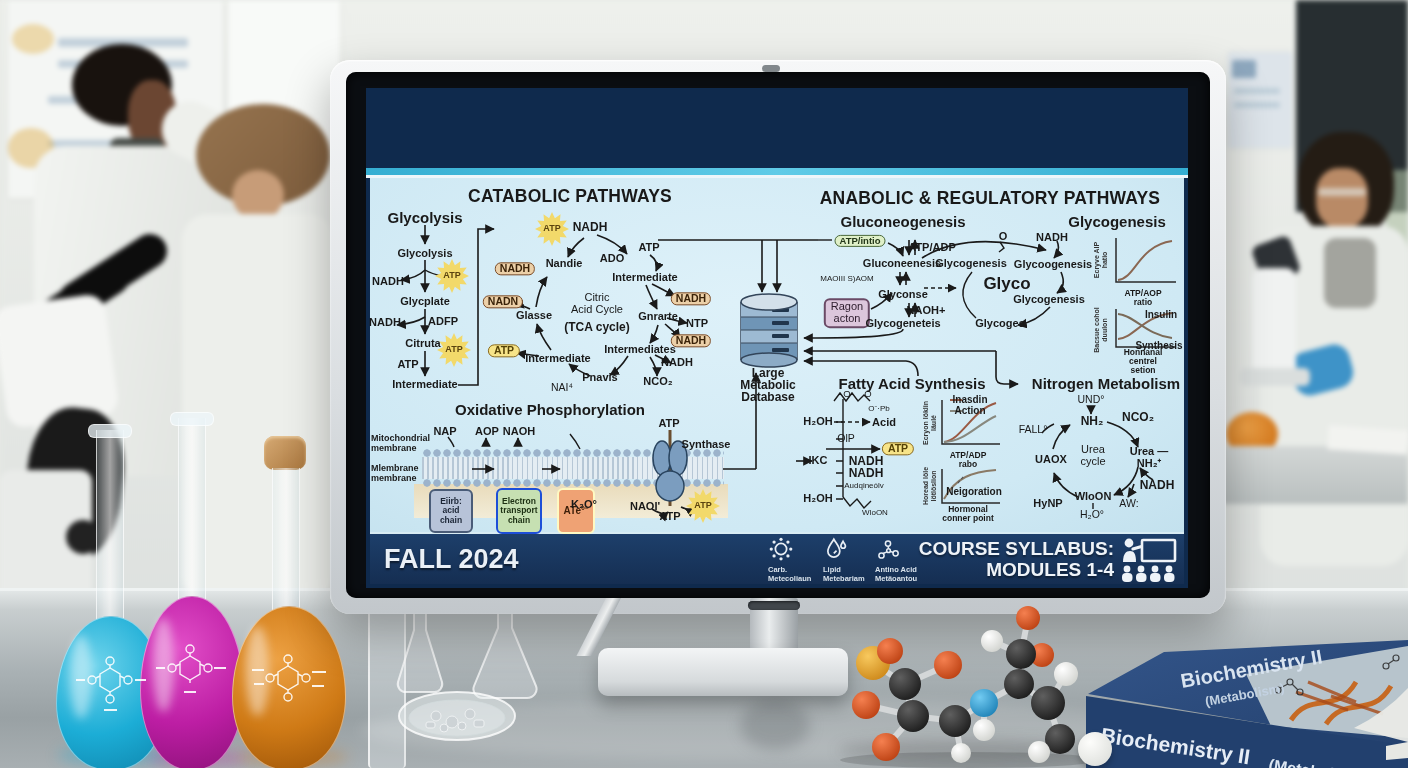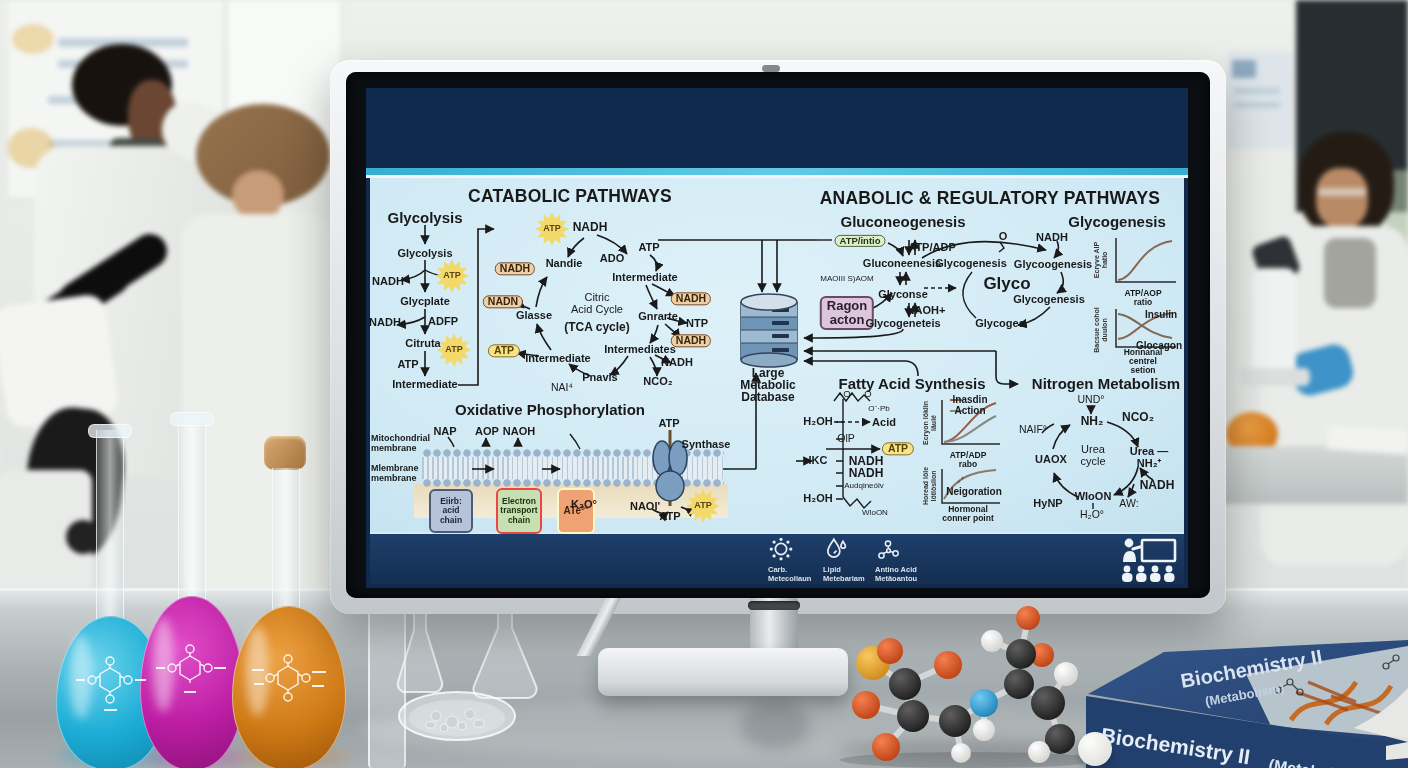--- a/index.html
+++ b/index.html
@@ -70,24 +70,24 @@
   .tg{font-size:17px;font-weight:bold;}
   .ml{font-size:9px;font-weight:bold;text-align:left;transform:translate(0,-50%);}
   .gx{font-size:8.5px;font-weight:bold;} .gb{font-size:10px;font-weight:bold;}
   .rot{font-size:7px;font-weight:bold;color:#333;transform:translate(-50%,-50%) rotate(-90deg);}
   .star{width:34px;height:34px;background:#f2d96a;color:#5a430f;font-size:9px;font-weight:bold;
     display:flex;align-items:center;justify-content:center;
     clip-path:polygon(50% 0%,58.5% 18.1%,75% 6.7%,73.3% 26.7%,93.3% 25%,81.9% 41.5%,100% 50%,81.9% 58.5%,93.3% 75%,73.3% 73.3%,75% 93.3%,58.5% 81.9%,50% 100%,41.5% 81.9%,25% 93.3%,26.7% 73.3%,6.7% 75%,18.1% 58.5%,0% 50%,18.1% 41.5%,6.7% 25%,26.7% 26.7%,25% 6.7%,41.5% 18.1%);}
   .pill-n{background:#ecd0a8;border:1.5px solid #7a4a26;border-radius:6px;padding:0 4px;font-weight:bold;font-size:10.5px;color:#3a2208;}
   .pill-a{background:#f7e488;border:1.5px solid #8a6a1e;border-radius:8px;padding:0 5px;font-weight:bold;font-size:10.5px;color:#544005;}
   .pill-g{background:#dff0c8;border:1.5px solid #49683a;border-radius:8px;padding:0 4px;font-weight:bold;font-size:9.5px;color:#223618;}
-  .box-p{background:#dcc6dc;border:2px solid #6a4a66;border-radius:6px;padding:1px 5px;font-weight:bold;font-size:13px;color:#2c1c2c;}
+  .box-p{background:#dcc6dc;border:2px solid #6a4a66;border-radius:6px;padding:1px 5px;font-weight:normal;font-size:11px;color:#2c1c2c;}
   .box1,.box2,.box3{display:flex;align-items:center;justify-content:center;font-weight:bold;border-radius:6px;margin-top:42px;}
   .box1{width:40px;height:40px;background:#b7c3d8;border:2px solid #4a5c78;font-size:8.5px;color:#1c2636;}
-  .box2{width:42px;height:42px;background:#c6e0b2;border:2px solid #ef4444;font-size:8.5px;color:#1c3012;}
+  .box2{width:42px;height:42px;background:#c6e0b2;border:2px solid #1d4ed8;font-size:8.5px;color:#1c3012;}
   .box3{width:34px;height:42px;background:#efa274;border:2px solid #fef9c3;font-size:10px;color:#3c1e08;}
   .arr{position:absolute;left:0;top:0;z-index:5;pointer-events:none;}
   .a{stroke:#1a1a1a;stroke-width:1.6;fill:none;}
   .l{stroke:#1a1a1a;stroke-width:1.4;fill:none;}
   .da{stroke:#1a1a1a;stroke-width:1.5;fill:none;stroke-dasharray:4 3;}
   .gsvg{position:absolute;z-index:4;}
   
   .fbody{position:absolute;border:1px solid rgba(255,255,255,.45);}
   .fbody::after{content:"";position:absolute;left:12%;top:12%;width:20%;height:55%;border-radius:50%;
     background:rgba(255,255,255,.45);filter:blur(5px);}
@@ -381,20 +381,21 @@
         <path class="a" marker-end="url(#ah)" d="M768,396 Q766,403 762,409"></path>
         <path class="a" marker-end="url(#ah)" d="M712,409 Q694,401 688,385"></path>
         <path class="a" marker-end="url(#ah)" d="M687,361 Q691,345 704,337"></path>
         <path class="l" d="M676,345 Q681,339 688,336"></path>
         <path class="a" marker-end="url(#ah)" d="M725,318 V326"></path>
         <path class="l" d="M727,415 V421"></path>
       </g>
     </svg>
 
     <div class="sfoot">
+      <div class="f-term">FALL 2024</div>
 
       <div class="f-mod" style="left:398px">
         <svg width="26" height="26" viewBox="0 0 24 24">
           <g stroke="#e8eef5" fill="none" stroke-width="1.6">
               <circle cx="12" cy="12" r="5.2"></circle>
             </g>
           <g fill="#e8eef5">
               <circle cx="12" cy="3" r="1.5"></circle>
               <circle cx="18.4" cy="5.6" r="1.5"></circle>
               <circle cx="21" cy="12" r="1.5"></circle>
@@ -428,20 +429,24 @@
               <circle cx="12" cy="7" r="2.4"></circle>
               <circle cx="19" cy="16" r="2.4"></circle>
               <circle cx="12.5" cy="13.5" r="1.7"></circle>
             <path d="M7.5,16.2 L11,14.6 M12.2,9.4 L12.4,11.8 M14.1,14.2 L17,15.3"></path>
           </g>
         </svg>
         <div class="ml1">Antino Acid</div>
         <div class="ml1">Metäoantou</div>
       </div>
 
+      <div class="f-syl">
+        <div>COURSE SYLLABUS:</div>
+        <div>MODULES 1-4</div>
+      </div>
 
       <svg class="f-ico" width="62" height="48" viewBox="0 0 60 48">
         <g stroke="#eef3f8" fill="none" stroke-width="2.6">
             <rect x="23" y="4" width="33" height="21" rx="1"></rect>
           </g>
         <g fill="#eef3f8">
           <circle cx="10" cy="7" r="4.4"></circle>
           <path d="M4,26 c0,-8 3,-11 7,-11 c4,0 6,3 6,11 z"></path>
           <rect x="12" y="12" width="12" height="3" rx="1.5" transform="rotate(-16 12 12)"></rect>
           <circle cx="8" cy="33" r="3.4"></circle>
@@ -530,21 +535,21 @@
 acton</span>
       <span class="lb b" style="left: 560px; top: 223px;">NAOH+</span>
       <span class="lb b" style="left: 537px; top: 236px;">Glycogeneteis</span>
       <span class="lb b" style="left: 683px; top: 212px;">Glycogenesis</span>
       <span class="lb tg" style="left: 641px; top: 196px;">Glyco</span>
       <span class="lb b" style="left: 634px; top: 236px;">Glycoges</span>
       <span class="lb rot" style="left: 735px; top: 172px;">Ecryve AIP
 hatio</span>
       <span class="lb gx" style="left: 777px; top: 210px;">ATP/AOP ratio</span>
       <span class="lb gb" style="left: 795px; top: 227px;">Insulin</span>
-      <span class="lb gb" style="left: 793px; top: 258px;">Glocagon</span>
+      <span class="lb gb" style="left: 793px; top: 258px;">Synthesis</span>
       <span class="lb rot" style="left: 735px; top: 242px;">Bacsue cohol
 duulon</span>
       <span class="lb gx" style="left: 777px; top: 274px;">Honnanal
 centrel setion</span>
       <span class="lb t" style="left: 546px; top: 296px;">Fatty Acid Synthesis</span>
       <span class="lb t" style="left: 740px; top: 296px;">Nitrogen Metabolism</span>
       <span class="lb sm" style="left: 481px; top: 306px;">O</span>
       <span class="lb sm" style="left: 502px; top: 306px;">O</span>
       <span class="lb tiny" style="left: 513px; top: 321px;">O⁻·Pb</span>
       <span class="lb b" style="left: 452px; top: 334px;">H₂OH</span>
@@ -573,21 +578,21 @@
       <span class="lb bb" style="left: 772px; top: 329px;">NCO₂</span>
       <span class="lb tc" style="left: 727px; top: 368px;">Urea
 cycle</span>
       <span class="lb b" style="left: 783px; top: 370px;">Urea — NH₂⁺</span>
       <span class="lb bb" style="left: 791px; top: 397px;">NADH</span>
       <span class="lb p" style="left: 763px; top: 416px;">AW:</span>
       <span class="lb b" style="left: 727px; top: 409px;">WloON</span>
       <span class="lb p" style="left: 726px; top: 427px;">H₂O°</span>
       <span class="lb b" style="left: 682px; top: 416px;">HyNP</span>
       <span class="lb b" style="left: 685px; top: 372px;">UAOX</span>
-      <span class="lb p" style="left: 667px; top: 342px;">NAIF°</span>
+      <span class="lb p" style="left: 667px; top: 342px;">FALL°</span>
     </div>
 
   <svg class="abs" style="left:1086px;top:630px" width="322" height="138">
     <defs>
       <linearGradient id="bkcov" x1="0" y1="0" x2="1" y2="1">
         <stop offset="0" stop-color="#33558a"></stop>
           <stop offset="1" stop-color="#24416e"></stop>
       </linearGradient>
     </defs>
     <polygon points="2,64 78,22 322,10 322,118" fill="url(#bkcov)"></polygon>

